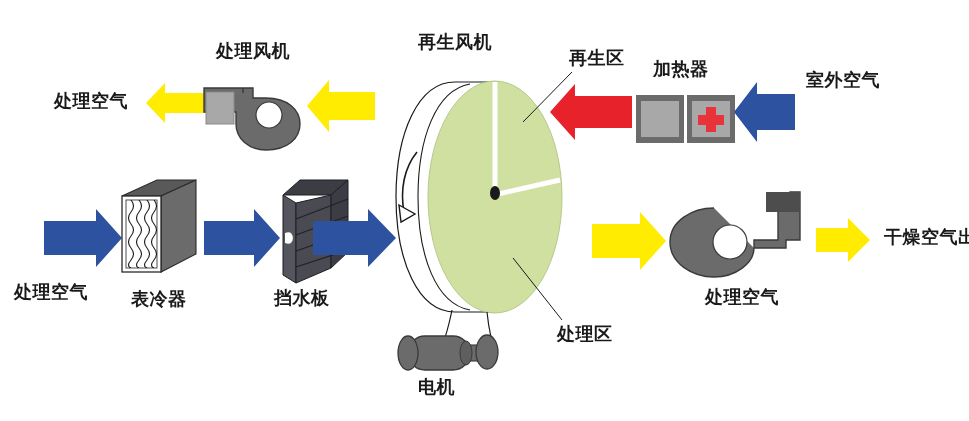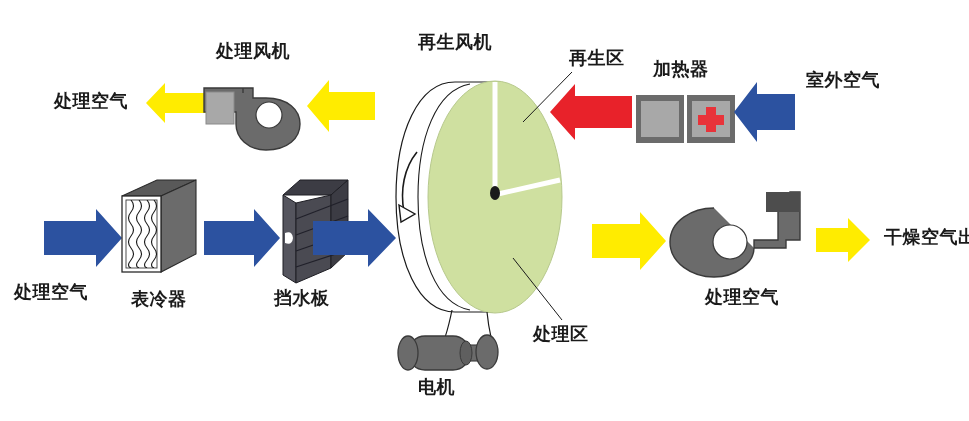--- a/index.html
+++ b/index.html
@@ -236,21 +236,21 @@
   <div class="lbl lbl-18" style="left:653px; top:60px;">加热器</div>
 
   <div class="lbl lbl-18" style="left:806px; top:71px;">室外空气</div>
 
   <div class="lbl lbl-18" style="left:14px; top:283px;text-align:right;">处理空气</div>
 
   <div class="lbl lbl-18" style="left:131px; top:290px;">表冷器</div>
 
   <div class="lbl lbl-18" style="left:274px; top:290px;font-family:Liberation Mono, monospace;">挡水板</div>
 
-  <div class="lbl lbl-18" style="left:533px; top:325px;">处理区</div>
+  <div class="lbl lbl-18" style="left:557px; top:325px;">处理区</div>
 
   <div class="lbl lbl-18" style="left:418px; top:378px;">电机</div>
 
   <div class="lbl lbl-18" style="left:705px; top:288px;">处理空气</div>
 
   <div class="lbl lbl-18" style="left:884px; top:228px;">干燥空气出</div>
 
 </div>
 
 </body></html>

